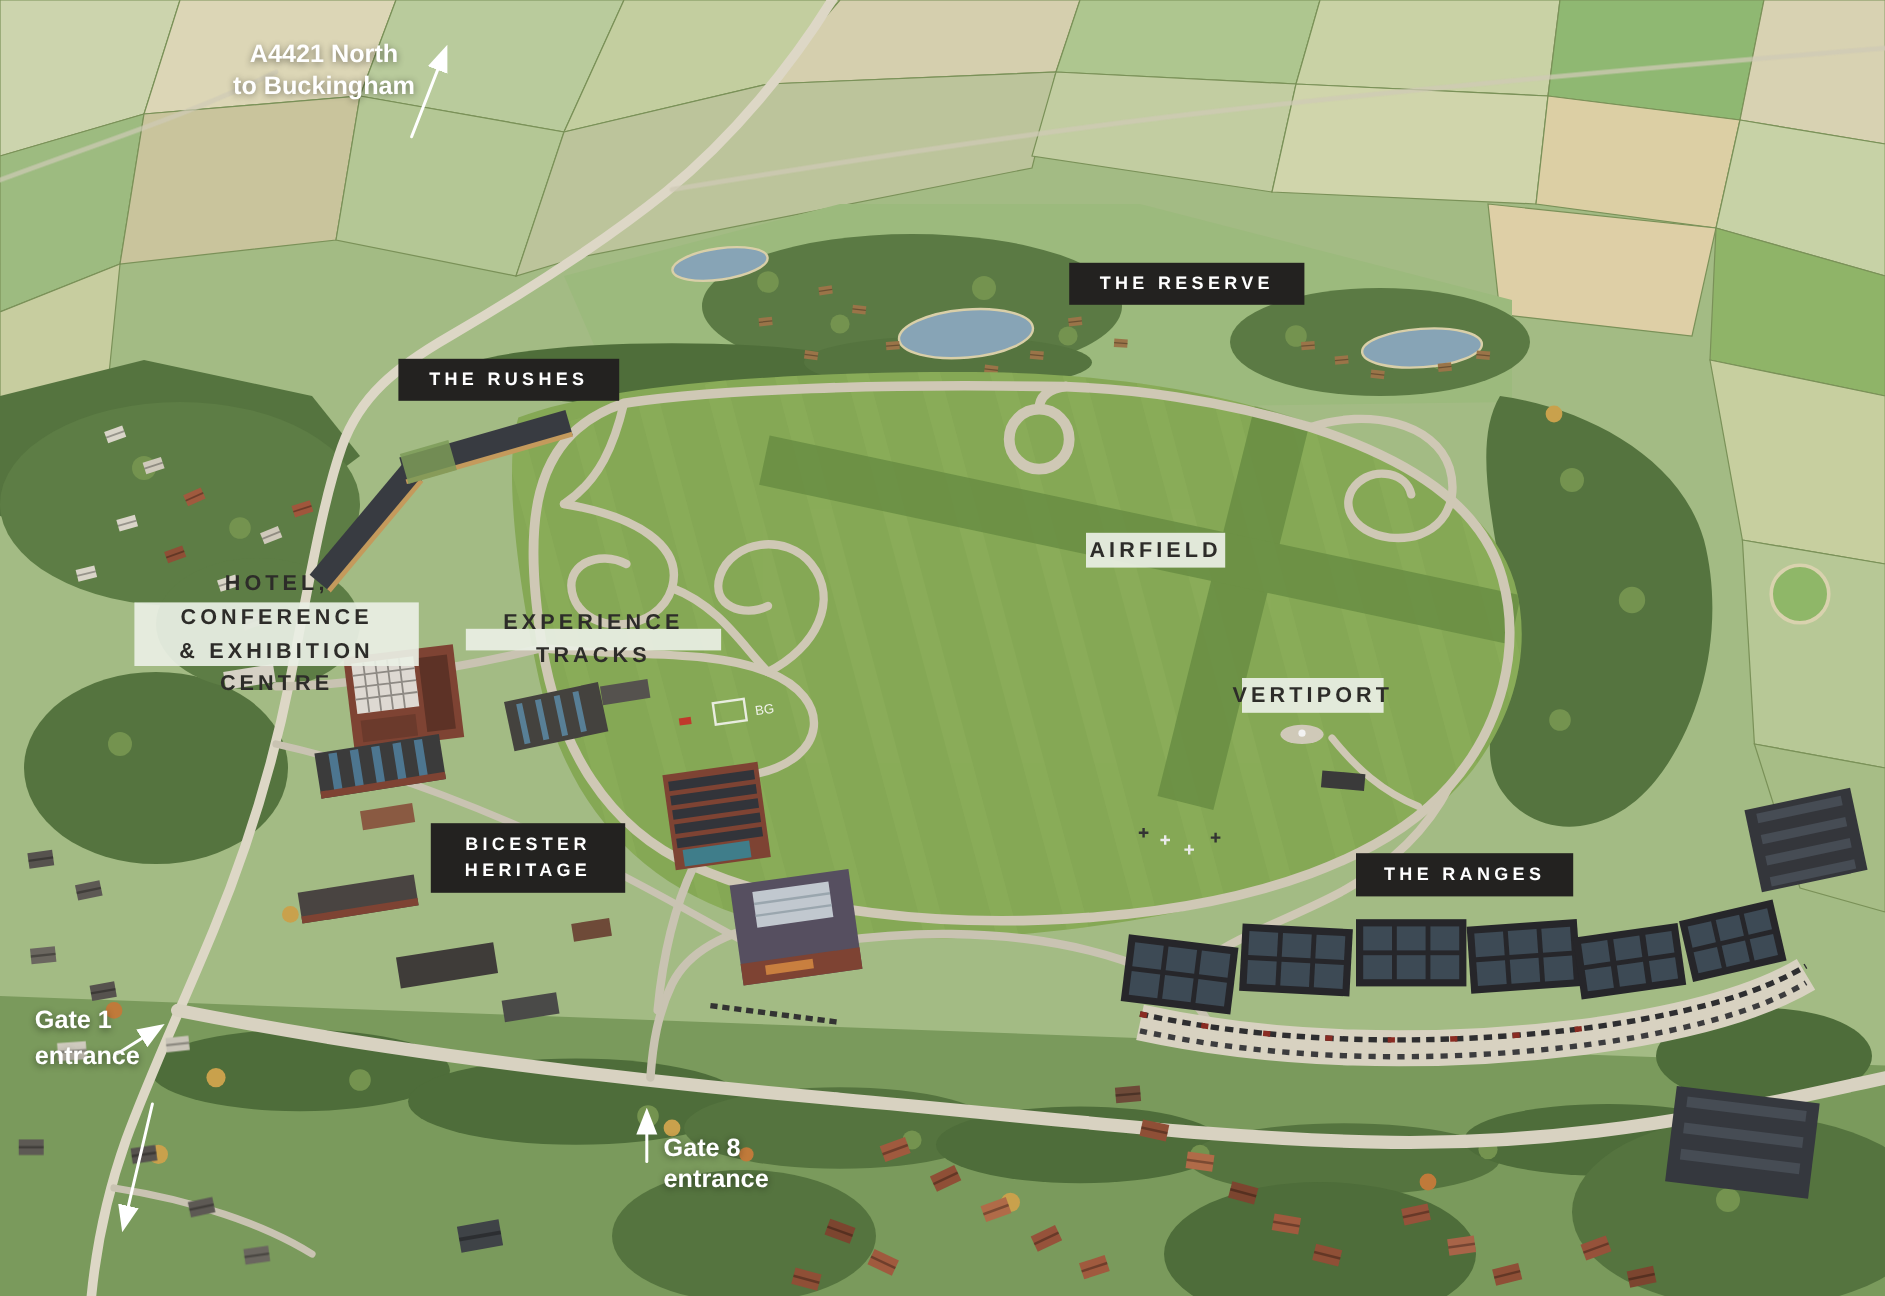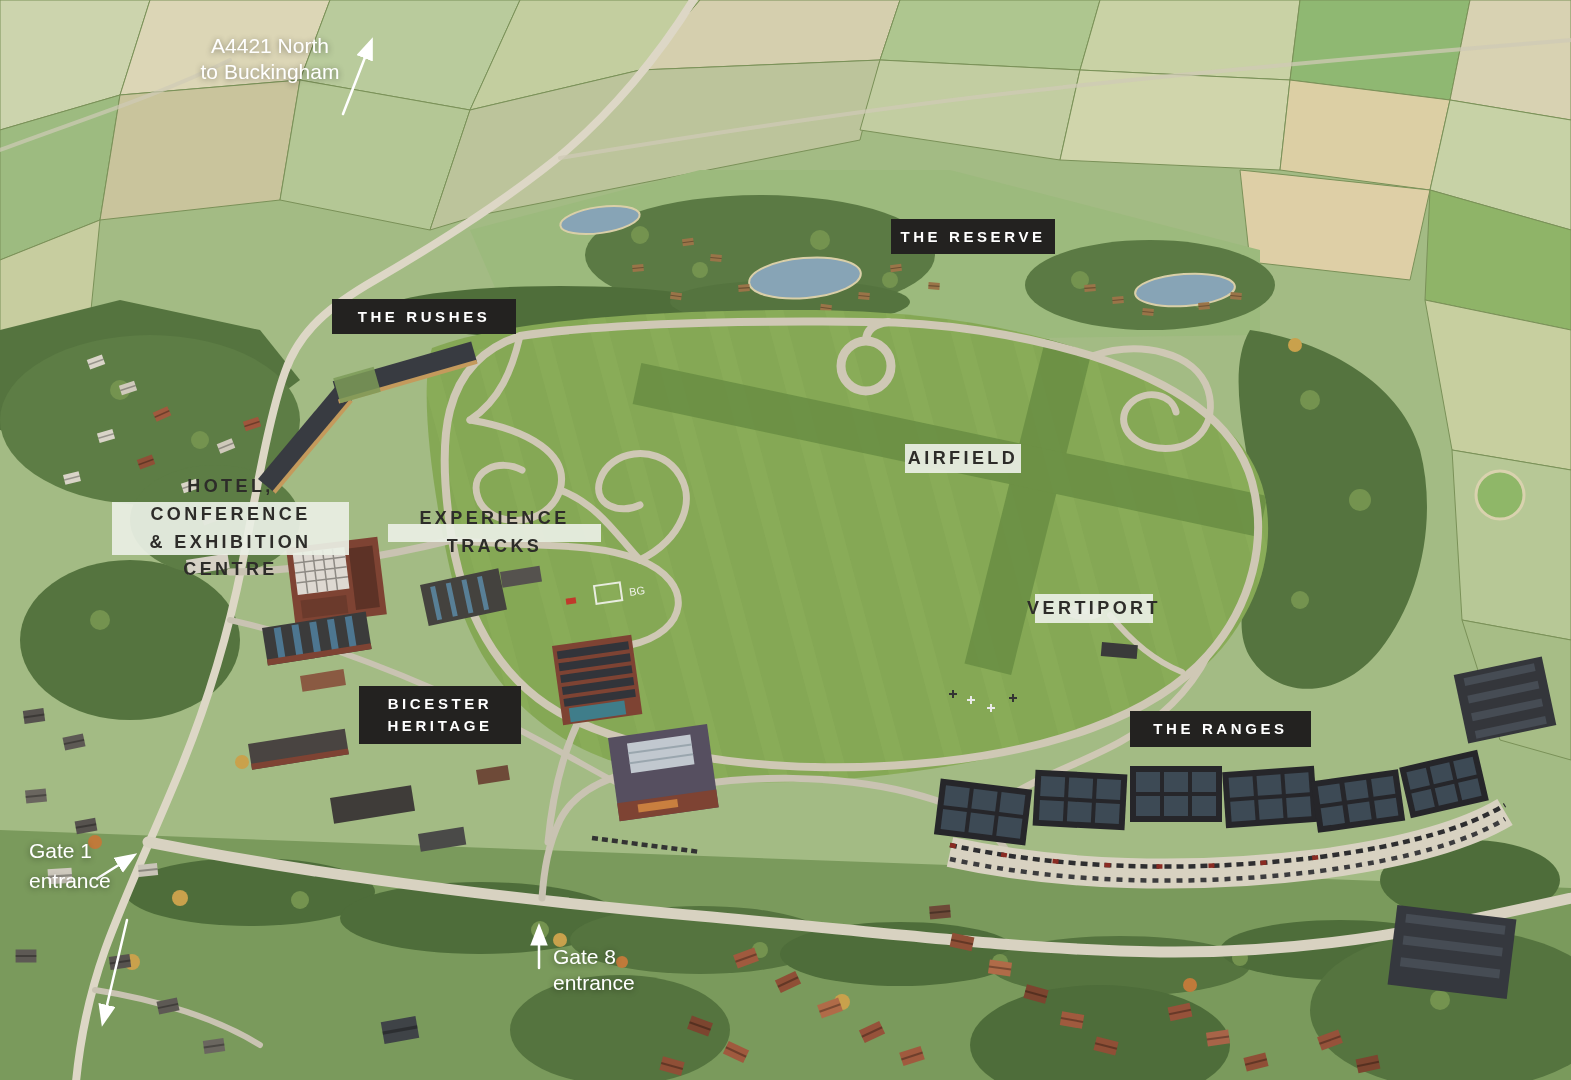--- a/index.html
+++ b/index.html
@@ -3,21 +3,21 @@
 <meta charset="utf-8">
 <style>
   html,body{margin:0;padding:0;background:#222;}
   .stage{position:relative;width:1571px;height:1080px;overflow:hidden;
          font-family:"Liberation Sans",sans-serif;background:#a3bb84;}
   .map-svg{position:absolute;inset:0;display:block;}
   .badge{position:absolute;display:flex;align-items:center;justify-content:center;
          text-align:center;font-weight:700;white-space:pre-line;box-sizing:border-box;}
   .badge.dark{background:#232220;color:#ffffff;font-size:15px;letter-spacing:.24em;line-height:1.45;}
   .badge.light{background:rgba(234,239,228,.93);color:#2d2c29;font-size:18px;letter-spacing:.19em;line-height:1.55;}
-  .dir{position:absolute;color:#ffffff;font-size:21px;font-weight:400;line-height:26px;
+  .dir{position:absolute;color:#ffffff;font-size:21px;font-weight:700;line-height:26px;
        white-space:pre-line;text-shadow:0 1px 6px rgba(0,0,0,.45);}
   .dir.center{text-align:center;}
 </style>
 </head>
 <body>
 
 <div class="stage">
 
 <svg class="map-svg" viewBox="0 0 1571 1080" width="1571" height="1080">
   <defs>
@@ -411,27 +411,27 @@
   </g>
 
   <g stroke="#ffffff" stroke-width="2.5" stroke-linecap="round" fill="none">
     <path d="M 343,114 L 371,42" marker-end="url(#arrw)"></path>
     <path d="M 98,878 L 133,856" marker-end="url(#arrw)"></path>
     <path d="M 127,920 L 103,1022" marker-end="url(#arrw)"></path>
     <path d="M 539,968 L 539,928" marker-end="url(#arrw)"></path>
   </g>
 </svg>
 
-<div class="badge dark" style="left:891px;top:219px;width:164px;height:35px">THE RESERVE</div>
+<div class="badge dark" style="left:891px;top:219px;width:196px;height:35px">THE RESERVE</div>
 <div class="badge dark" style="left:332px;top:299px;width:184px;height:35px">THE RUSHES</div>
 <div class="badge light" style="left:905px;top:444px;width:116px;height:29px">AIRFIELD</div>
 <div class="badge light" style="left:388px;top:524px;width:213px;height:18px">EXPERIENCE TRACKS</div>
 <div class="badge light" style="left:112px;top:502px;width:237px;height:53px">HOTEL, CONFERENCE
 &amp; EXHIBITION CENTRE</div>
-<div class="badge light" style="left:1035px;top:594px;width:118px;height:29px">VERTIPORT</div>
+<div class="badge light" style="left:1035px;top:565px;width:118px;height:29px">VERTIPORT</div>
 <div class="badge dark" style="left:359px;top:686px;width:162px;height:58px">BICESTER
 HERITAGE</div>
 <div class="badge dark" style="left:1130px;top:711px;width:181px;height:36px">THE RANGES</div>
 
 <div class="dir center" style="left:168px;top:33px;width:204px">A4421 North
 to Buckingham</div>
 <div class="dir" style="left:29px;top:836px;line-height:30px">Gate 1
 entrance</div>
 <div class="dir" style="left:553px;top:944px">Gate 8
 entrance</div>

